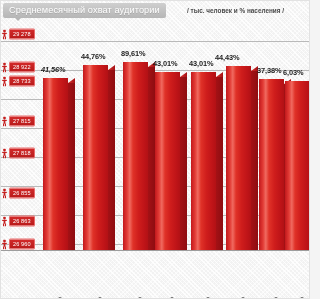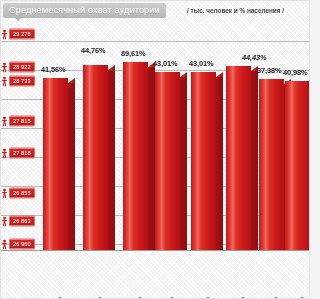--- a/index.html
+++ b/index.html
@@ -302,27 +302,27 @@
           </span>
           <span class="ybadge-plate">26 960</span>
         </div>
       </div>
     <div id="bars">
         <div class="bar-group" style="left: 42px; width: 25px; height: 173px;">
           <div class="bar-side" style="left: 25px; height: 168px;"></div>
           <div class="bar-front" style="height: 173px;"></div>
           <div class="bar-top" style="width: 7px; left: 25px; top: 0px; clip-path: polygon(0px 100%, 100% 0px, 100% 100%, 0px 100%);"></div>
         </div>
-        <div class="bar-label" style="left: 40px; bottom: 177px;">41,56%</div>
+        <div class="bar-label" style="left: 40px; bottom: 177px; font-style: italic;">41,56%</div>
         <div class="bar-group" style="left: 82px; width: 25px; height: 186px;">
           <div class="bar-side" style="left: 25px; height: 181px;"></div>
           <div class="bar-front" style="height: 186px;"></div>
           <div class="bar-top" style="width: 7px; left: 25px; top: 0px; clip-path: polygon(0px 100%, 100% 0px, 100% 100%, 0px 100%);"></div>
         </div>
-        <div class="bar-label" style="left: 80px; bottom: 196px;">44,76%</div>
+        <div class="bar-label" style="left: 80px; bottom: 190px;">44,76%</div>
         <div class="bar-group" style="left: 122px; width: 25px; height: 189px;">
           <div class="bar-side" style="left: 25px; height: 184px;"></div>
           <div class="bar-front" style="height: 189px;"></div>
           <div class="bar-top" style="width: 7px; left: 25px; top: 0px; clip-path: polygon(0px 100%, 100% 0px, 100% 100%, 0px 100%);"></div>
         </div>
         <div class="bar-label" style="left: 120px; bottom: 193px;">89,61%</div>
         <div class="bar-group" style="left: 154px; width: 25px; height: 179px;">
           <div class="bar-side" style="left: 25px; height: 174px;"></div>
           <div class="bar-front" style="height: 179px;"></div>
           <div class="bar-top" style="width: 7px; left: 25px; top: 0px; clip-path: polygon(0px 100%, 100% 0px, 100% 100%, 0px 100%);"></div>
@@ -332,31 +332,31 @@
           <div class="bar-side" style="left: 25px; height: 174px;"></div>
           <div class="bar-front" style="height: 179px;"></div>
           <div class="bar-top" style="width: 7px; left: 25px; top: 0px; clip-path: polygon(0px 100%, 100% 0px, 100% 100%, 0px 100%);"></div>
         </div>
         <div class="bar-label" style="left: 188px; bottom: 183px;">43,01%</div>
         <div class="bar-group" style="left: 225px; width: 25px; height: 185px;">
           <div class="bar-side" style="left: 25px; height: 180px;"></div>
           <div class="bar-front" style="height: 185px;"></div>
           <div class="bar-top" style="width: 7px; left: 25px; top: 0px; clip-path: polygon(0px 100%, 100% 0px, 100% 100%, 0px 100%);"></div>
         </div>
-        <div class="bar-label" style="left: 241px; bottom: 189px; font-style: italic;">44,43%</div>
+        <div class="bar-label" style="left: 214px; bottom: 189px;">44,43%</div>
         <div class="bar-group" style="left: 258px; width: 25px; height: 172px;">
           <div class="bar-side" style="left: 25px; height: 167px;"></div>
           <div class="bar-front" style="height: 172px;"></div>
           <div class="bar-top" style="width: 7px; left: 25px; top: 0px; clip-path: polygon(0px 100%, 100% 0px, 100% 100%, 0px 100%);"></div>
         </div>
         <div class="bar-label" style="left: 256px; bottom: 176px;">37,38%</div>
         <div class="bar-group" style="left: 284px; width: 25px; height: 170px;">
           <div class="bar-front" style="height: 170px;"></div>
         </div>
-        <div class="bar-label" style="left: 282px; bottom: 174px;">40,98%</div>
+        <div class="bar-label" style="left: 282px; bottom: 174px;">6,03%</div>
       </div>
     <div id="baseline"></div>
   </div>
 
   <div id="xaxis">
       <div class="xlabel" style="left: 55px; top: 46px;">ОКТЯБРЬ 2009</div>
       <div class="xlabel" style="left: 95px; top: 46px;">НОЯБРЬ 2009</div>
       <div class="xlabel" style="left: 135px; top: 46px;">ДЕКАБРЬ 2009</div>
       <div class="xlabel" style="left: 167px; top: 46px;">ЯНВАРЬ 2010</div>
       <div class="xlabel" style="left: 203px; top: 46px;">ФЕВРАЛЬ 2010</div>

